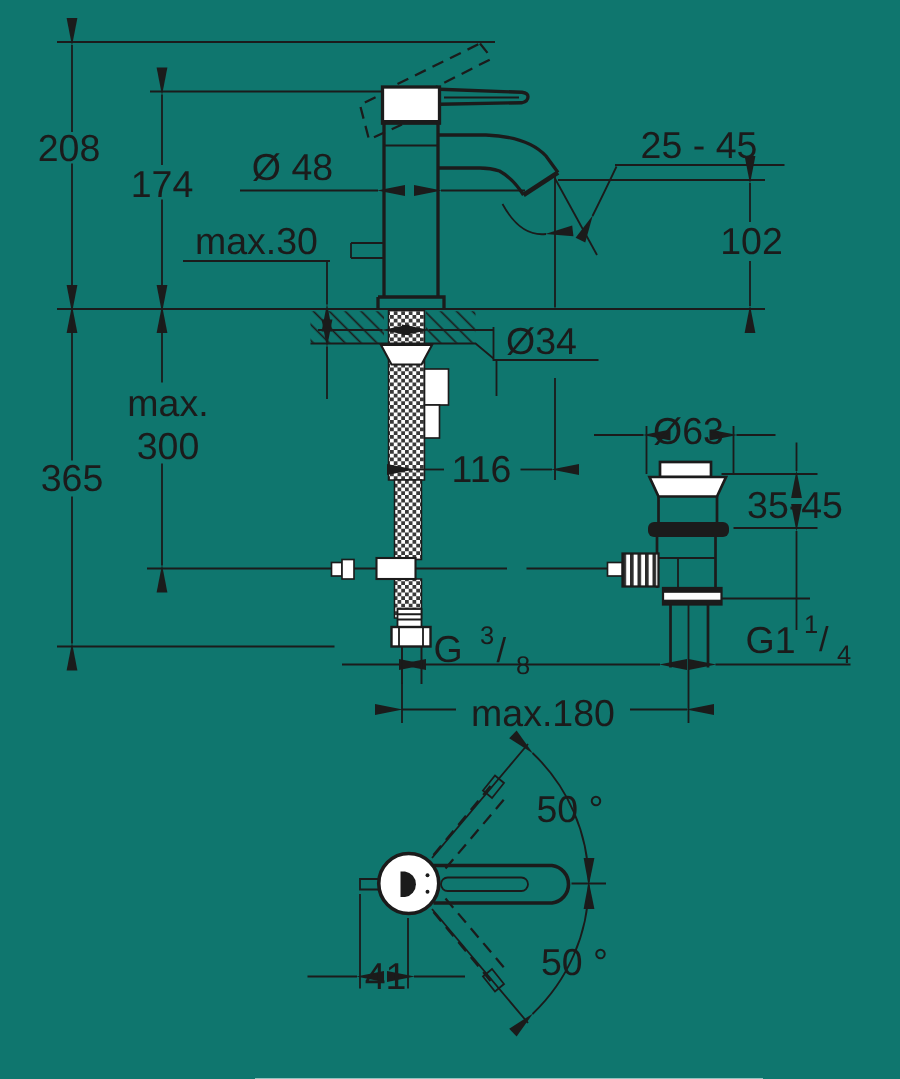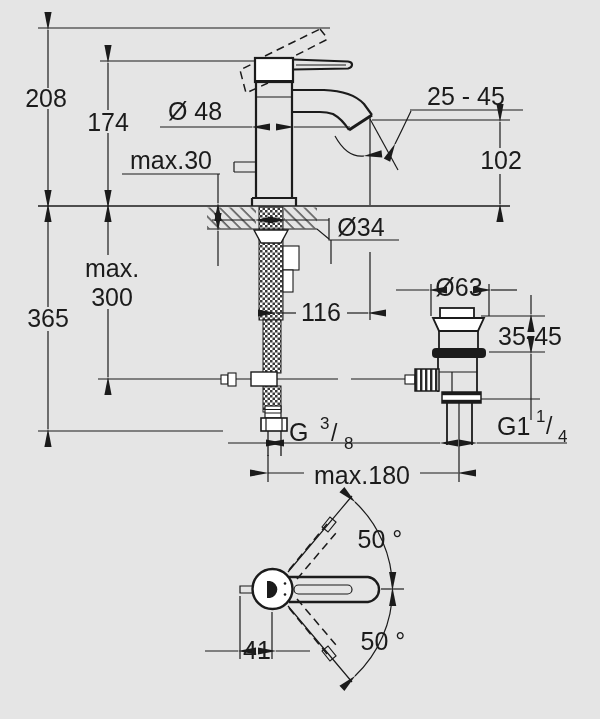--- a/index.html
+++ b/index.html
@@ -1,16 +1,16 @@
 <!DOCTYPE html>
 <html><head>
 <meta charset="utf-8">
 <style>
   html,body{margin:0;padding:0;background:#ffffff;}
-  .stage{width:600px;height:719px;background:#e5e5e5;position:relative;overflow:hidden;}
+  .stage{width:600px;height:719px;background:#0f766e;position:relative;overflow:hidden;}
   svg{display:block;}
   text{font-family:"Liberation Sans","DejaVu Sans",sans-serif;fill:#1b1b1b;}
   .d{font-size:25px;}
   .sm{font-size:17px;}
   .md{font-size:23px;}
   .thin{stroke:#1b1b1b;stroke-width:1.2;fill:none;}
   .ref{stroke:#1b1b1b;stroke-width:1.3;fill:none;}
   .bold{stroke:#1b1b1b;stroke-width:2.2;fill:none;}
   .bolder{stroke:#1b1b1b;stroke-width:3;fill:none;}
   .dash{stroke:#1b1b1b;stroke-width:1.5;fill:none;stroke-dasharray:8 5;}

